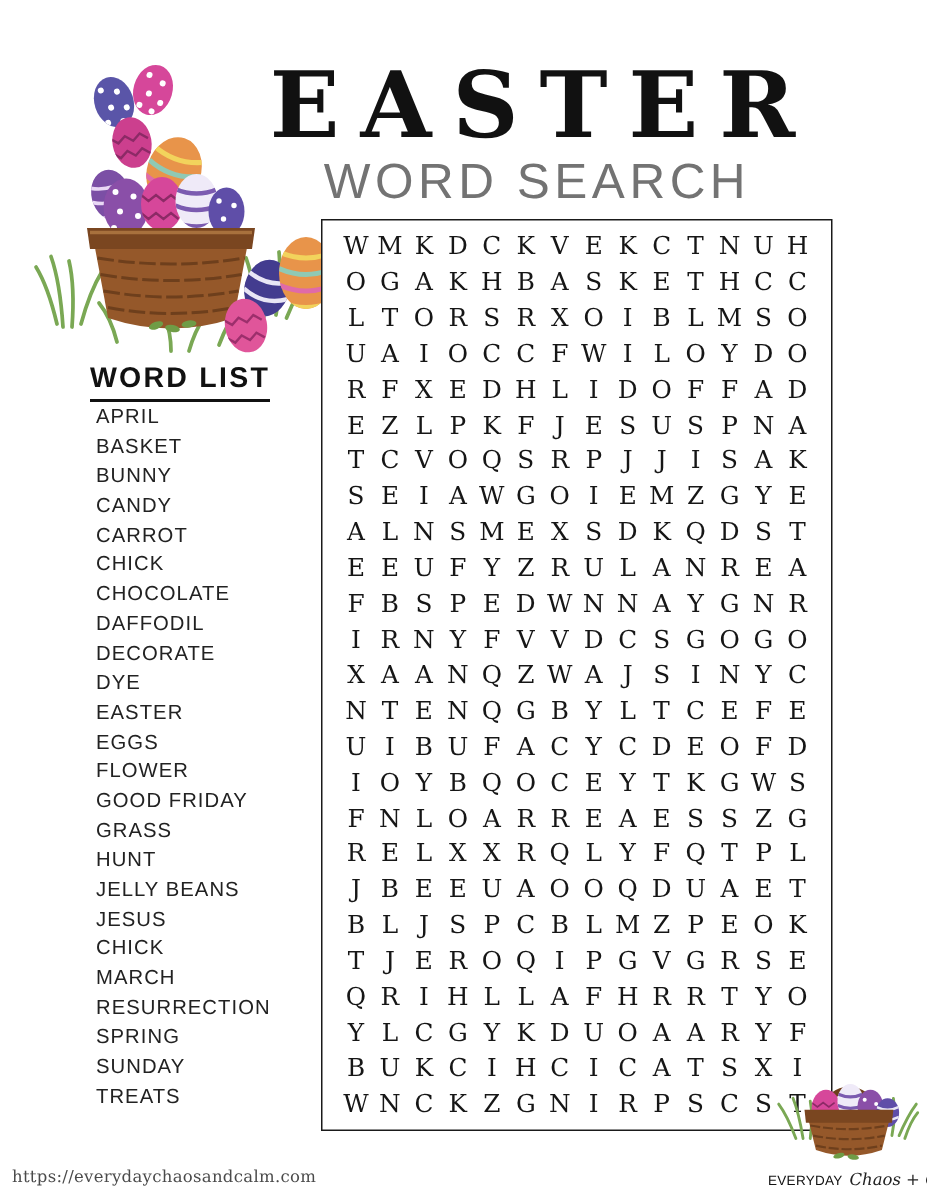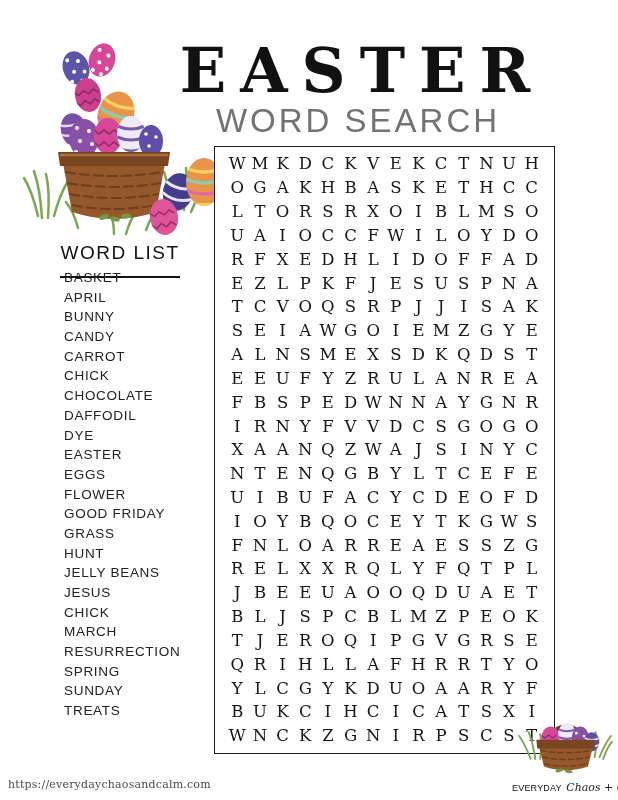--- a/index.html
+++ b/index.html
@@ -59,24 +59,24 @@
     color:#161616;
   }
 
   
   .wordlist-section { position:absolute; left:0; top:0; z-index:2; }
   .wl-heading-wrap {
     position:absolute; left:45px; top:242px; width:150px; text-align:center;
   }
   .wl-heading {
     display:inline-block;
-    font-size:19px; font-weight:normal; letter-spacing:1.5px;
+    font-size:19px; font-weight:bold; letter-spacing:1.5px;
     color:#111;
     border-bottom:2.5px solid #111;
-    padding-bottom:12px;
+    padding-bottom:2px;
   }
   .word-list { position:absolute; left:64px; top:268px; width:160px; }
   .word {
     height:19.7px; line-height:19.7px;
     font-size:13.5px; letter-spacing:0.7px;
     color:#222; white-space:nowrap;
   }
 
   
   .illus-topleft { position:absolute; left:18px; top:6px; width:200px; height:235px; z-index:1; }
@@ -285,28 +285,29 @@
 <div class="header">
   <div class="title">EASTER</div>
   <div class="subtitle">WORD SEARCH</div>
 </div>
 
 <div class="wordlist-section">
   <div class="wl-heading-wrap">
     <span class="wl-heading">WORD LIST</span>
   </div>
   <div class="word-list">
+      <div class="word">APRIL</div>
       <div class="word">BASKET</div>
-      <div class="word">APRIL</div>
       <div class="word">BUNNY</div>
       <div class="word">CANDY</div>
       <div class="word">CARROT</div>
       <div class="word">CHICK</div>
       <div class="word">CHOCOLATE</div>
       <div class="word">DAFFODIL</div>
+      <div class="word">DECORATE</div>
       <div class="word">DYE</div>
       <div class="word">EASTER</div>
       <div class="word">EGGS</div>
       <div class="word">FLOWER</div>
       <div class="word">GOOD FRIDAY</div>
       <div class="word">GRASS</div>
       <div class="word">HUNT</div>
       <div class="word">JELLY BEANS</div>
       <div class="word">JESUS</div>
       <div class="word">CHICK</div>

